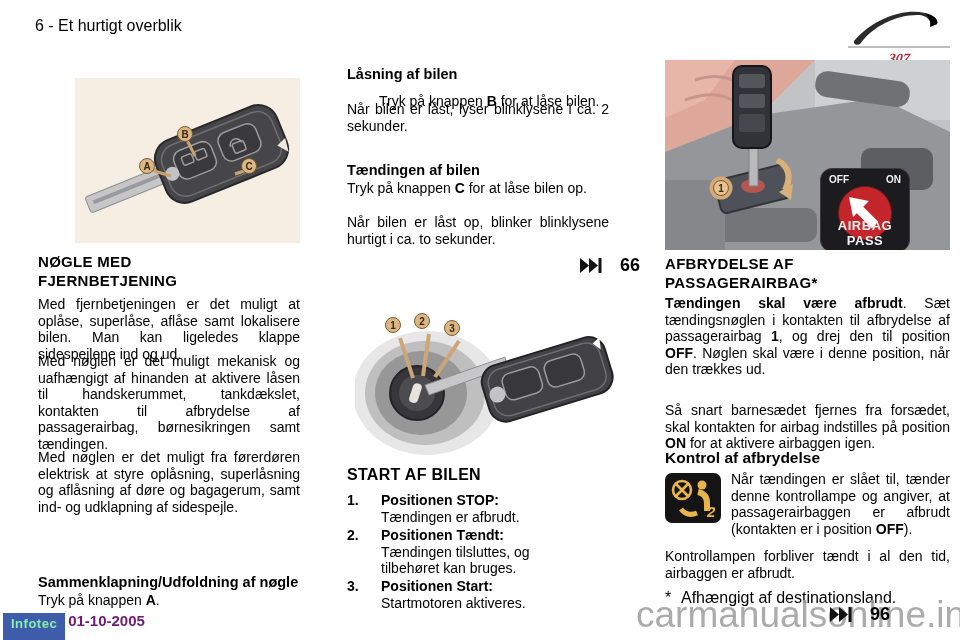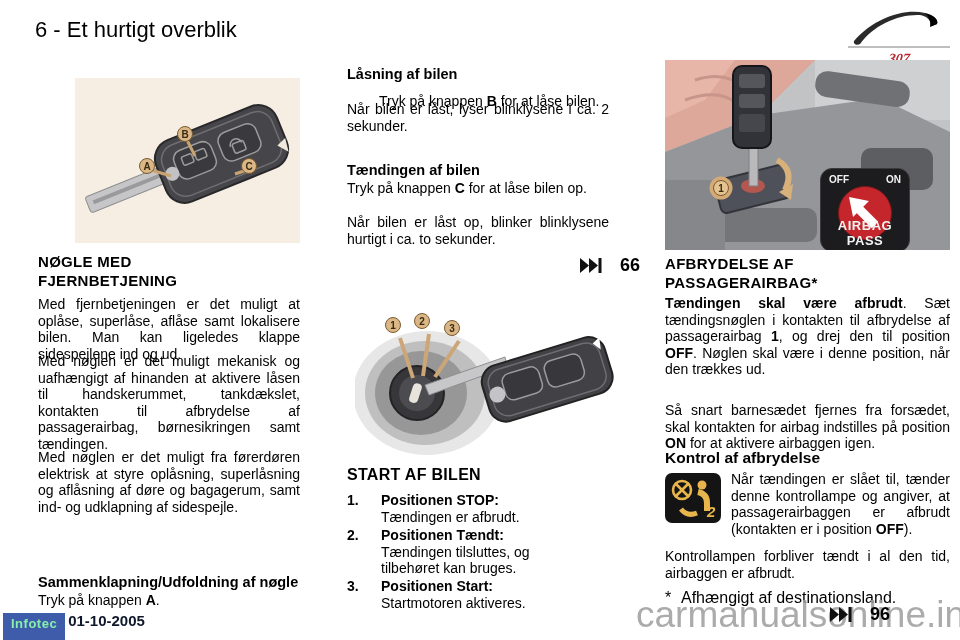--- a/index.html
+++ b/index.html
@@ -18,34 +18,34 @@
   .img-frame{position:absolute;}
   .start-item{display:flex;margin-bottom:1px;}
   .start-item .num{width:34px;font-weight:bold;font-size:14px;flex:none;}
   .start-item .t{font-weight:bold;font-size:14px;line-height:17px;}
   .start-item .d{font-size:14px;line-height:16.5px;}
   .lamp{width:56px;height:50px;background:#141414;border-radius:7px;float:left;
         margin:2px 10px 2px 0;display:flex;align-items:center;justify-content:center;}
   .watermark{font-size:37px;color:#9d9d9d;letter-spacing:0;white-space:nowrap;z-index:5;opacity:.85;}
   .infotec-box{display:inline-block;background:#3f5caa;color:#86efac;font-weight:bold;
                font-size:13px;padding:3px 8px 12px 8px;letter-spacing:.5px;}
-  .infotec-date{color:#0f172a;font-weight:bold;font-size:15px;margin-left:3px;vertical-align:2px;}
+  .infotec-date{color:#701a75;font-weight:bold;font-size:15px;margin-left:3px;vertical-align:2px;}
   .inset{position:absolute;left:155px;top:108px;width:88px;height:82px;background:#1c1c1e;
          border-radius:12px;border:1px solid #3a3a3c;}
   .inset .lbl{position:absolute;color:#f2f2f2;font-size:10px;font-weight:bold;}
   .inset-circle{position:absolute;left:17px;top:17px;width:52px;height:52px;border-radius:50%;
                 background:#c5262c;border:1px solid #7e171c;}
   .footnote{font-size:16px;}
 </style>
 </head>
 <body>
 
 <div id="page">
 
-  <div class="abs" style="left:35px;top:17px;font-size:22px;">6 - Et hurtigt overblik</div>
+  <div class="abs" style="left:35px;top:17px;font-size:16px;">6 - Et hurtigt overblik</div>
 
   <div class="abs" style="right:8px;top:5px;width:106px;height:60px;">
     <svg width="106" height="44" viewBox="0 0 106 44">
       <path d="M8 36 C 28 13, 58 3, 79 8 C 88 10, 93 15, 91 19 L 86 21 C 84 14, 80 11, 74 10 C 52 9, 28 20, 14 39 C 11 41, 7 39, 8 36 Z" fill="#2a2a2a"></path>
       <path d="M79 8 C 87 10, 93 15, 91 19 L 84 22 C 85 16, 83 11, 79 8 Z" fill="#000"></path>
       <line x1="2" y1="42" x2="104" y2="42" stroke="#a8a8a8" stroke-width="1.5"></line>
     </svg>
     <div style="text-align:center;font-family:'Liberation Serif',serif;font-style:italic;font-weight:bold;
                 font-size:14px;color:#b6252f;transform:skewX(-8deg);margin-top:-2px;">307</div>
   </div>

